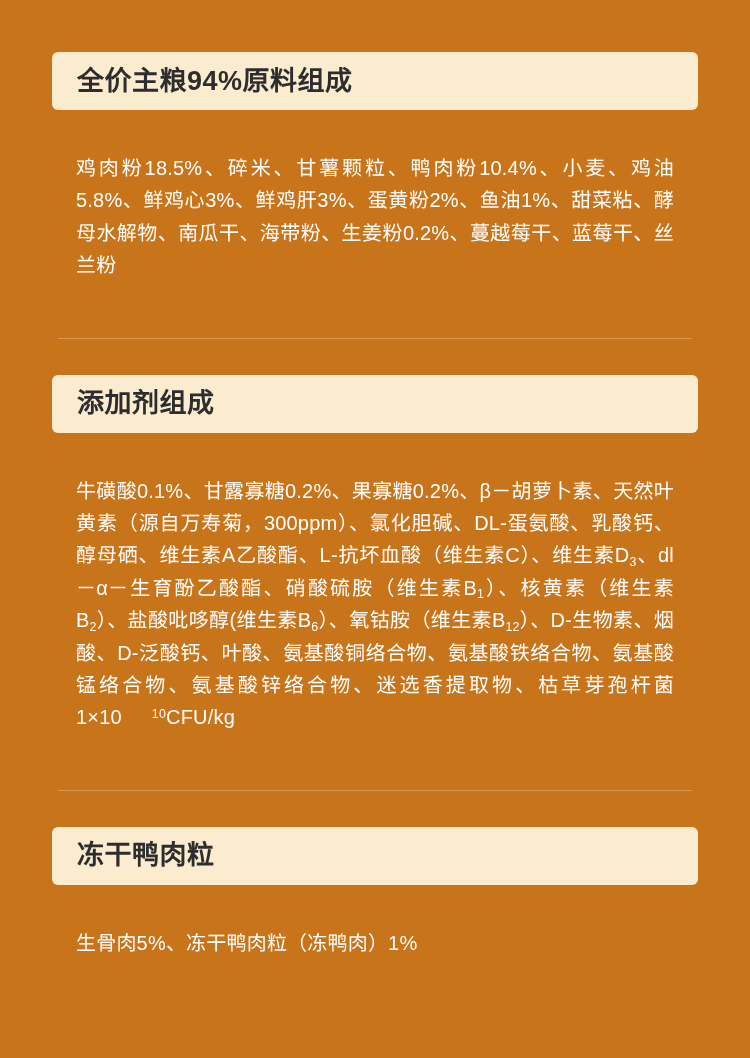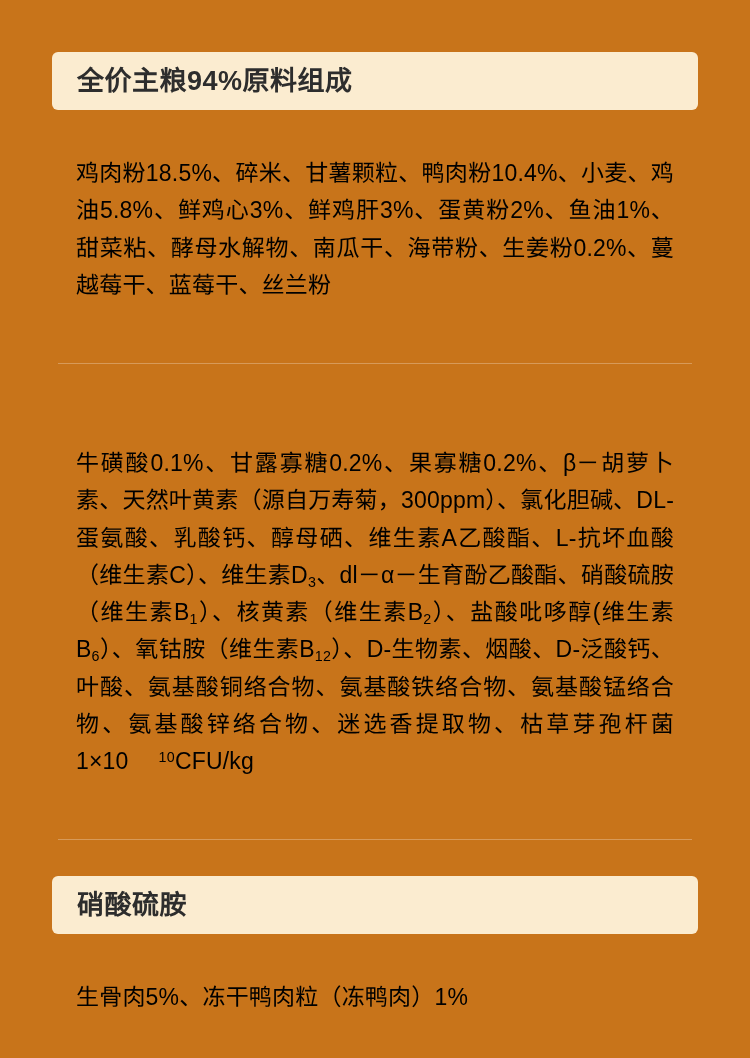--- a/index.html
+++ b/index.html
@@ -38,23 +38,23 @@
     color: #2d2d2d;
     font-size: 27px;
     font-weight: bold;
     letter-spacing: 0.5px;
     line-height: 1;
   }
   .section-body {
     padding: 22px 24px 0 24px;
   }
   .body-text {
-    font-size: 23px;
+    font-size: 20px;
     line-height: 1.62;
-    color: #000000;
+    color: #ffffff;
     letter-spacing: 0.2px;
     text-align: justify;
     text-justify: inter-ideograph;
     white-space: pre-wrap;
   }
   .divider {
     height: 1px;
     background: rgba(255, 255, 255, 0.28);
     margin: 0 6px;
   }
@@ -91,31 +91,34 @@
     <div class="section-body">
       <p class="body-text">鸡肉粉18.5%、碎米、甘薯颗粒、鸭肉粉10.4%、小麦、鸡油5.8%、鲜鸡心3%、鲜鸡肝3%、蛋黄粉2%、鱼油1%、甜菜粘、酵母水解物、南瓜干、海带粉、生姜粉0.2%、蔓越莓干、蓝莓干、丝兰粉</p>
     </div>
   </div>
 
   <div class="gap-before-divider1"></div>
   <div class="divider"></div>
   <div class="gap-after-divider1"></div>
 
   <div class="section">
+    <div class="section-header">
+      <span class="section-title">添加剂组成</span>
+    </div>
     <div class="section-body">
       <p class="body-text"><span>牛磺酸0.1%、甘露寡糖0.2%、果寡糖0.2%、β－胡萝卜素、天然叶黄素（源自万寿菊，300ppm）、氯化胆碱、DL-蛋氨酸、乳酸钙、醇母硒、维生素A乙酸酯、L-抗坏血酸（维生素C）、维生素D</span><sub>3</sub><span>、dl－α－生育酚乙酸酯、硝酸硫胺（维生素B</span><sub>1</sub><span>）、核黄素（维生素B</span><sub>2</sub><span>）、盐酸吡哆醇(维生素B</span><sub>6</sub><span>）、氧钴胺（维生素B</span><sub>12</sub><span>）、D-生物素、烟酸、D-泛酸钙、叶酸、氨基酸铜络合物、氨基酸铁络合物、氨基酸锰络合物、氨基酸锌络合物、迷选香提取物、枯草芽孢杆菌 1×10</span><sup>10</sup><span>CFU/kg</span></p>
     </div>
   </div>
 
   <div class="gap-before-divider2"></div>
   <div class="divider"></div>
   <div class="gap-after-divider2"></div>
 
   <div class="section">
     <div class="section-header">
-      <span class="section-title">硝酸硫胺</span>
+      <span class="section-title">冻干鸭肉粒</span>
     </div>
     <div class="section-body">
       <p class="body-text">生骨肉5%、冻干鸭肉粒（冻鸭肉）1%</p>
     </div>
   </div>
 
 </div>
 
 </body></html>

